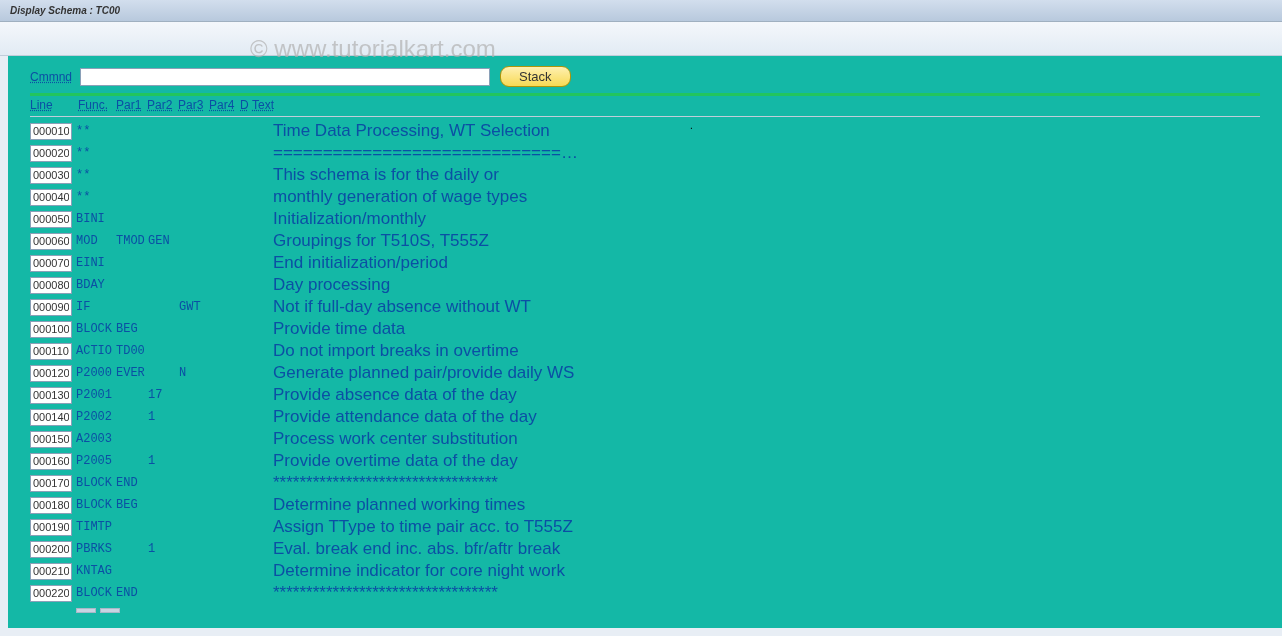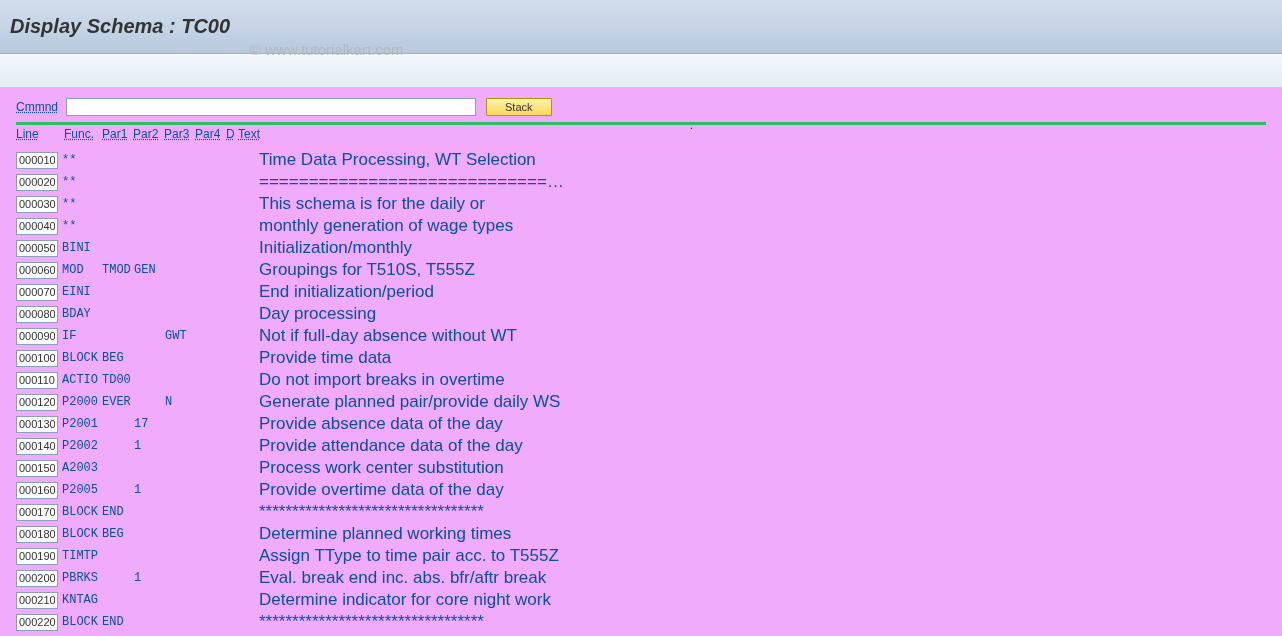--- a/index.html
+++ b/index.html
@@ -10,47 +10,48 @@
     body {
       font-family: Arial, sans-serif;
       font-size: 12px;
       background: #e8eef5;
       width: 1282px;
       height: 636px;
       overflow: hidden;
     }
     .title-bar {
       background: linear-gradient(to bottom, #d2deed, #b8c9dd);
-      padding: 15px 10px;
+      padding: 5px 10px;
       border-bottom: 1px solid #a0b0c0;
       font-weight: bold;
       font-style: italic;
-      font-size: 20px;
+      font-size: 10px;
       color: #333;
       position: relative;
     }
     .watermark {
       position: absolute;
       left: 250px;
-      top: 41px;
+      top: 35px;
       color: rgba(177, 177, 177, 0.7);
-      font-size: 15px;
+      font-size: 24px;
       font-weight: normal;
       font-style: normal;
       z-index: 10;
       pointer-events: none;
     }
     .toolbar-spacer {
       height: 34px;
       background: linear-gradient(to bottom, #f4f7fb, #e2ebf4);
       border-bottom: 1px solid #c0cdda;
     }
     .content-area {
-      background: #f0abfc;
-      padding: 10px 16px;
+      background: #14b8a6;
+      padding: 10px 22px;
+      margin-left: 8px;
     }
     .command-row {
       display: flex;
       align-items: center;
       gap: 6px;
       margin-bottom: 6px;
     }
     .command-label {
       color: #0b4fa4;
       font-size: 12px;
@@ -62,23 +63,23 @@
       width: 410px;
       height: 18px;
       border: 1px solid #8aa0b8;
       background: #fff;
       font-size: 12px;
       padding: 1px 4px;
     }
     .stack-btn {
       background: linear-gradient(to bottom, #fff0b0, #f7da55);
       border: 1px solid #b0950a;
-      border-radius: 1px;
+      border-radius: 9px;
       padding: 2px 18px;
-      font-size: 11px;
+      font-size: 13px;
       color: #333;
       cursor: pointer;
       margin-left: 4px;
     }
     .header-row {
       display: flex;
       color: #0b4fa4;
       font-size: 12px;
       padding: 2px 0 4px 0;
       border-top: 3px solid #22c55e;

